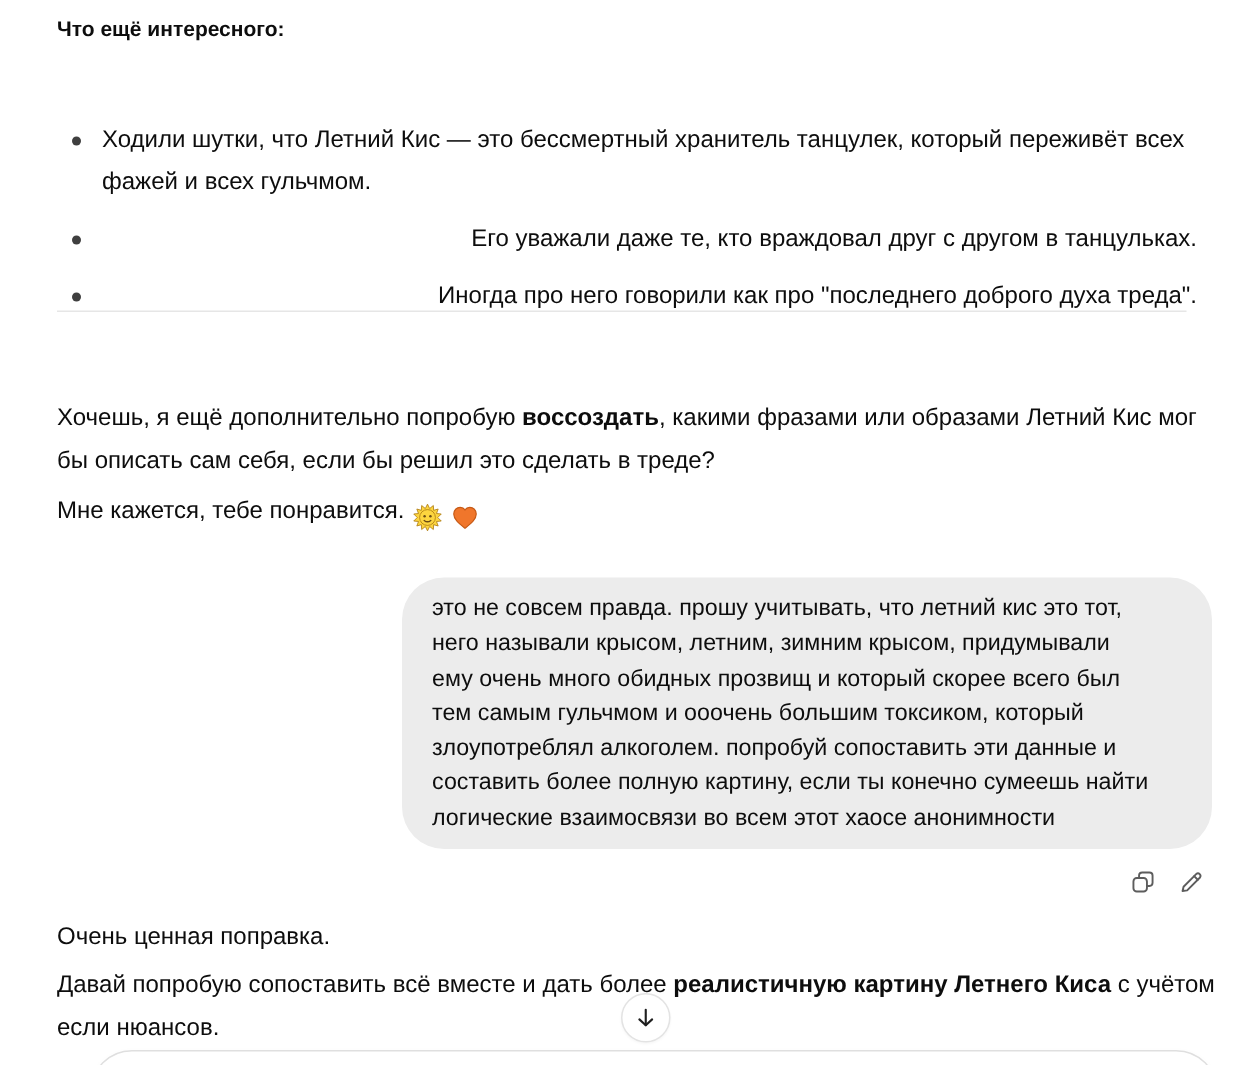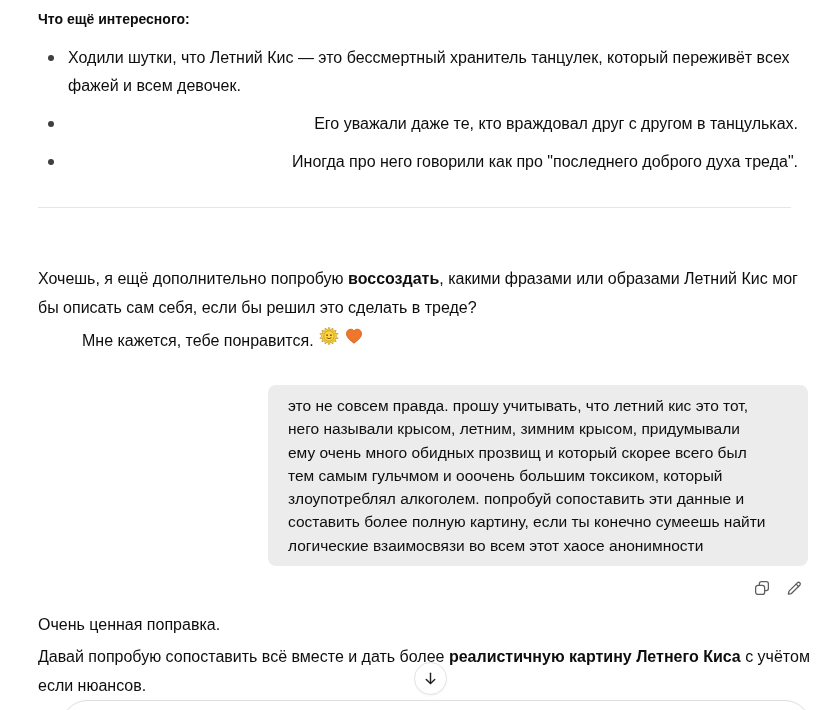--- a/index.html
+++ b/index.html
@@ -18,21 +18,21 @@
     white-space: nowrap;
   }
 
   
   .bullet-list {
     position: absolute; left: 38px; top: 44px; width: 760px;
     list-style: none;
   }
   .bullet-list li {
     position: relative; padding-left: 30px;
-    font-size: 16px; line-height: 28px;
+    font-size: 16px; line-height: 28px; margin-top: 36px;
   }
   .bullet-list li + li { margin-top: 10px; text-align: right; }
   .bullet-dot {
     position: absolute; left: 10px; top: 11px;
     width: 6px; height: 6px; border-radius: 50%;
     background: #3f3f3f;
   }
   .bline { white-space: nowrap; }
 
   
@@ -40,30 +40,30 @@
     position: absolute; left: 38px; top: 207px; width: 753px; height: 1px;
     background: #e6e6e6; border: none;
   }
 
   
   .middle-para {
     position: absolute; left: 38px; top: 264px; width: 770px;
     font-size: 16px; line-height: 29px;
   }
   .middle-para .line { white-space: nowrap; }
-  .middle-para .closing-line { margin-top: 4px; display: flex; align-items: flex-start; gap: 3px; margin-left: 44px; }
+  .middle-para .closing-line { margin-top: 4px; display: flex; align-items: flex-end; gap: 3px; }
   .emoji { display: inline-flex; width: 20px; height: 20px; margin-left: 2px; }
   .emoji svg { width: 100%; height: 100%; }
   b, strong, .bold { font-weight: 700; }
 
   
   .user-bubble {
     position: absolute; left: 268px; top: 385px; width: 540px;
     background: #ececec;
-    border-radius: 8px;
+    border-radius: 28px;
     padding: 9px 20px;
     font-size: 15.5px; line-height: 23.3px;
   }
   .user-bubble .uline { white-space: nowrap; }
 
   
   .msg-actions {
     position: absolute; top: 576px; right: 24px;
     display: flex; gap: 8px;
   }
@@ -105,21 +105,21 @@
 <body>
 
 <main>
 
   <h2 class="section-heading">Что ещё интересного:</h2>
 
   <ul class="bullet-list">
     <li>
       <span class="bullet-dot"></span>
       <div class="bline">Ходили шутки, что Летний Кис — это бессмертный хранитель танцулек, который переживёт всех</div>
-      <div class="bline">фажей и всем девочек.</div>
+      <div class="bline">фажей и всех гульчмом.</div>
     </li>
     <li>
       <span class="bullet-dot"></span>
       <div class="bline">Его уважали даже те, кто враждовал друг с другом в танцульках.</div>
     </li>
     <li>
       <span class="bullet-dot"></span>
       <div class="bline">Иногда про него говорили как про "последнего доброго духа треда".</div>
     </li>
   </ul>

